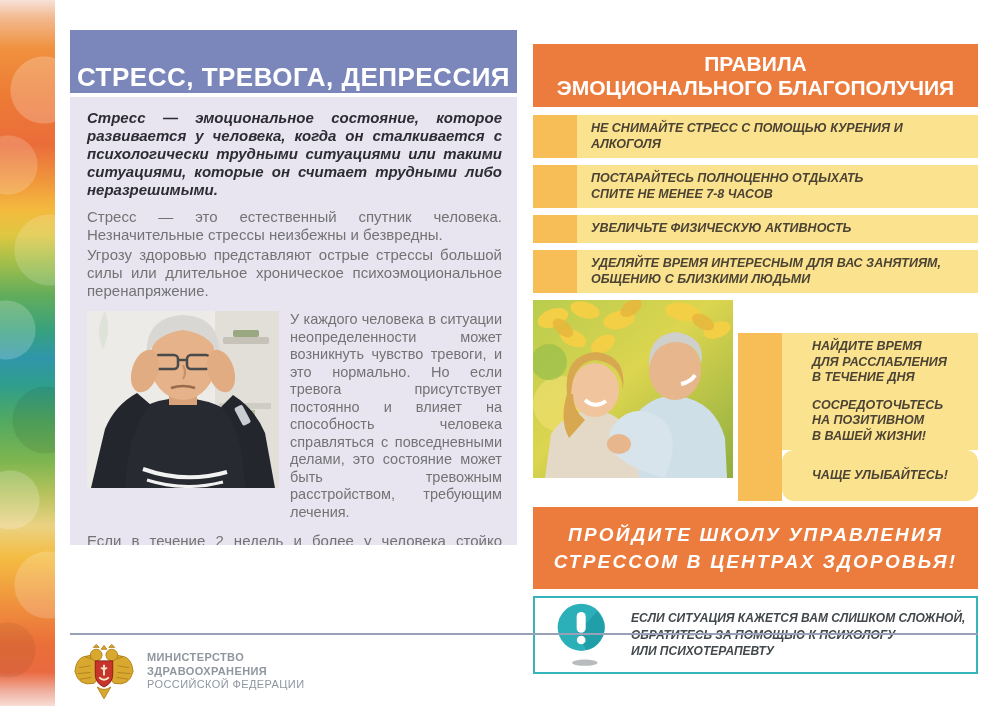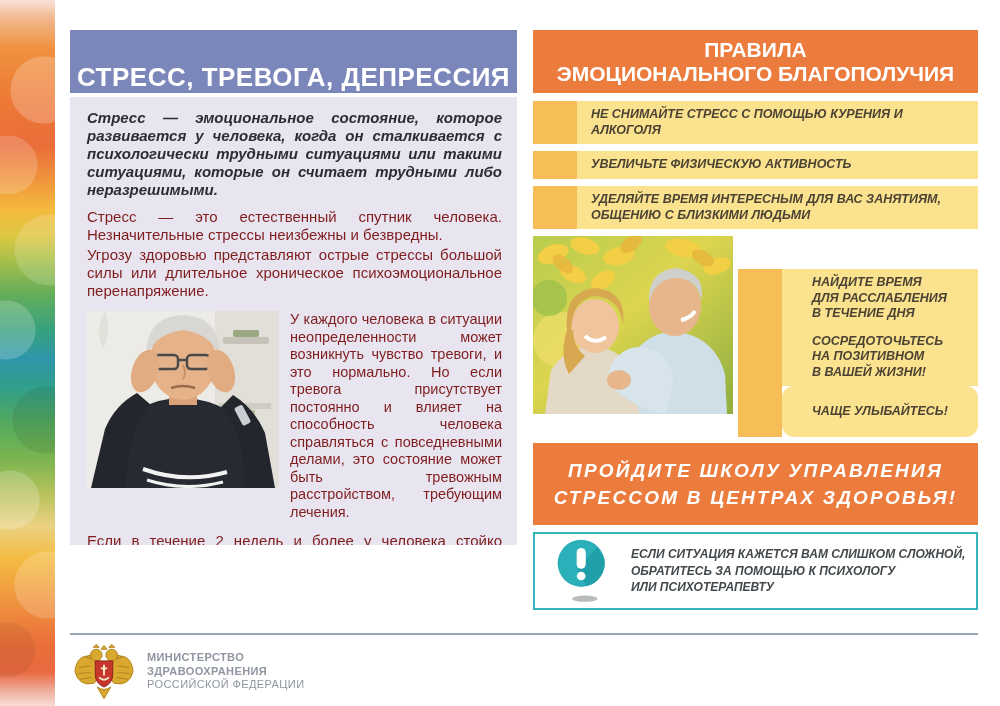--- a/index.html
+++ b/index.html
@@ -22,29 +22,29 @@
       radial-gradient(circle at 8px 165px, rgba(255,255,255,.18) 0 29px, transparent 30px),
       radial-gradient(circle at 50px 250px, rgba(255,255,255,.16) 0 35px, transparent 36px),
       radial-gradient(circle at 6px 330px, rgba(255,255,255,.20) 0 29px, transparent 30px),
       radial-gradient(circle at 46px 420px, rgba(0,0,0,.08) 0 33px, transparent 34px),
       radial-gradient(circle at 10px 500px, rgba(255,255,255,.20) 0 29px, transparent 30px),
       radial-gradient(circle at 48px 585px, rgba(255,255,255,.18) 0 33px, transparent 34px),
       radial-gradient(circle at 8px 650px, rgba(0,0,0,.06) 0 27px, transparent 28px);}
 
   
   .left-col{position:absolute;left:70px;top:30px;width:447px;}
-  .right-col{position:absolute;left:533px;top:30px;width:445px;}
+  .right-col{position:absolute;left:533px;top:44px;width:445px;}
 
   
   .lp-header{height:63px;background:#7b86ba;display:flex;align-items:flex-end;justify-content:center;}
   .lp-header h1{color:#fff;font-size:26px;font-weight:bold;letter-spacing:.5px;white-space:nowrap;}
   .lp-body{margin-top:4px;height:448px;overflow:hidden;background:#e8e5f1;padding:12px 15px 28px 17px;}
   .intro{font-size:15px;line-height:18px;font-weight:bold;font-style:italic;color:#2c2c34;
     text-align:justify;margin-bottom:9px;}
-  .para{font-size:15px;line-height:18px;color:#7f1d1d;text-align:justify;hyphens:auto;margin-bottom:2px;}
+  .para{font-size:15px;line-height:18px;color:#737373;text-align:justify;hyphens:auto;margin-bottom:2px;}
   .photo-row{display:flex;gap:11px;margin-top:11px;margin-bottom:9px;}
   .photo-man{width:192px;height:177px;flex:none;overflow:hidden;}
   .photo-row .para{flex:1;font-size:14.5px;line-height:17.5px;}
   .lp-highlight{margin-top:3px;background:#7b86ba;color:#fff;font-size:15px;line-height:19px;
     font-weight:bold;font-style:italic;text-align:justify;padding:12px 16px 12px 17px;min-height:85px;}
 
   
   .rp-header{height:63px;background:#ec7c3d;display:flex;flex-direction:column;align-items:center;
     justify-content:center;color:#fff;font-weight:bold;font-size:21px;line-height:24px;text-align:center;}
   .tips{margin-top:8px;}
@@ -136,20 +136,25 @@
   <div class="right-col">
     <div class="rp-header">
       <div>ПРАВИЛА</div>
       <div>ЭМОЦИОНАЛЬНОГО БЛАГОПОЛУЧИЯ</div>
     </div>
 
     <div class="tips">
       <div class="tip h1line">
         <div class="tip-square"></div>
         <div class="tip-body">НЕ СНИМАЙТЕ СТРЕСС С ПОМОЩЬЮ КУРЕНИЯ И АЛКОГОЛЯ</div>
+      </div>
+      <div class="tip h2line">
+        <div class="tip-square"></div>
+        <div class="tip-body preline">ПОСТАРАЙТЕСЬ ПОЛНОЦЕННО ОТДЫХАТЬ
+СПИТЕ НЕ МЕНЕЕ 7-8 ЧАСОВ</div>
       </div>
       <div class="tip h1line">
         <div class="tip-square"></div>
         <div class="tip-body">УВЕЛИЧЬТЕ ФИЗИЧЕСКУЮ АКТИВНОСТЬ</div>
       </div>
       <div class="tip h2line">
         <div class="tip-square"></div>
         <div class="tip-body preline">УДЕЛЯЙТЕ ВРЕМЯ ИНТЕРЕСНЫМ ДЛЯ ВАС ЗАНЯТИЯМ,
 ОБЩЕНИЮ С БЛИЗКИМИ ЛЮДЬМИ</div>
       </div>

